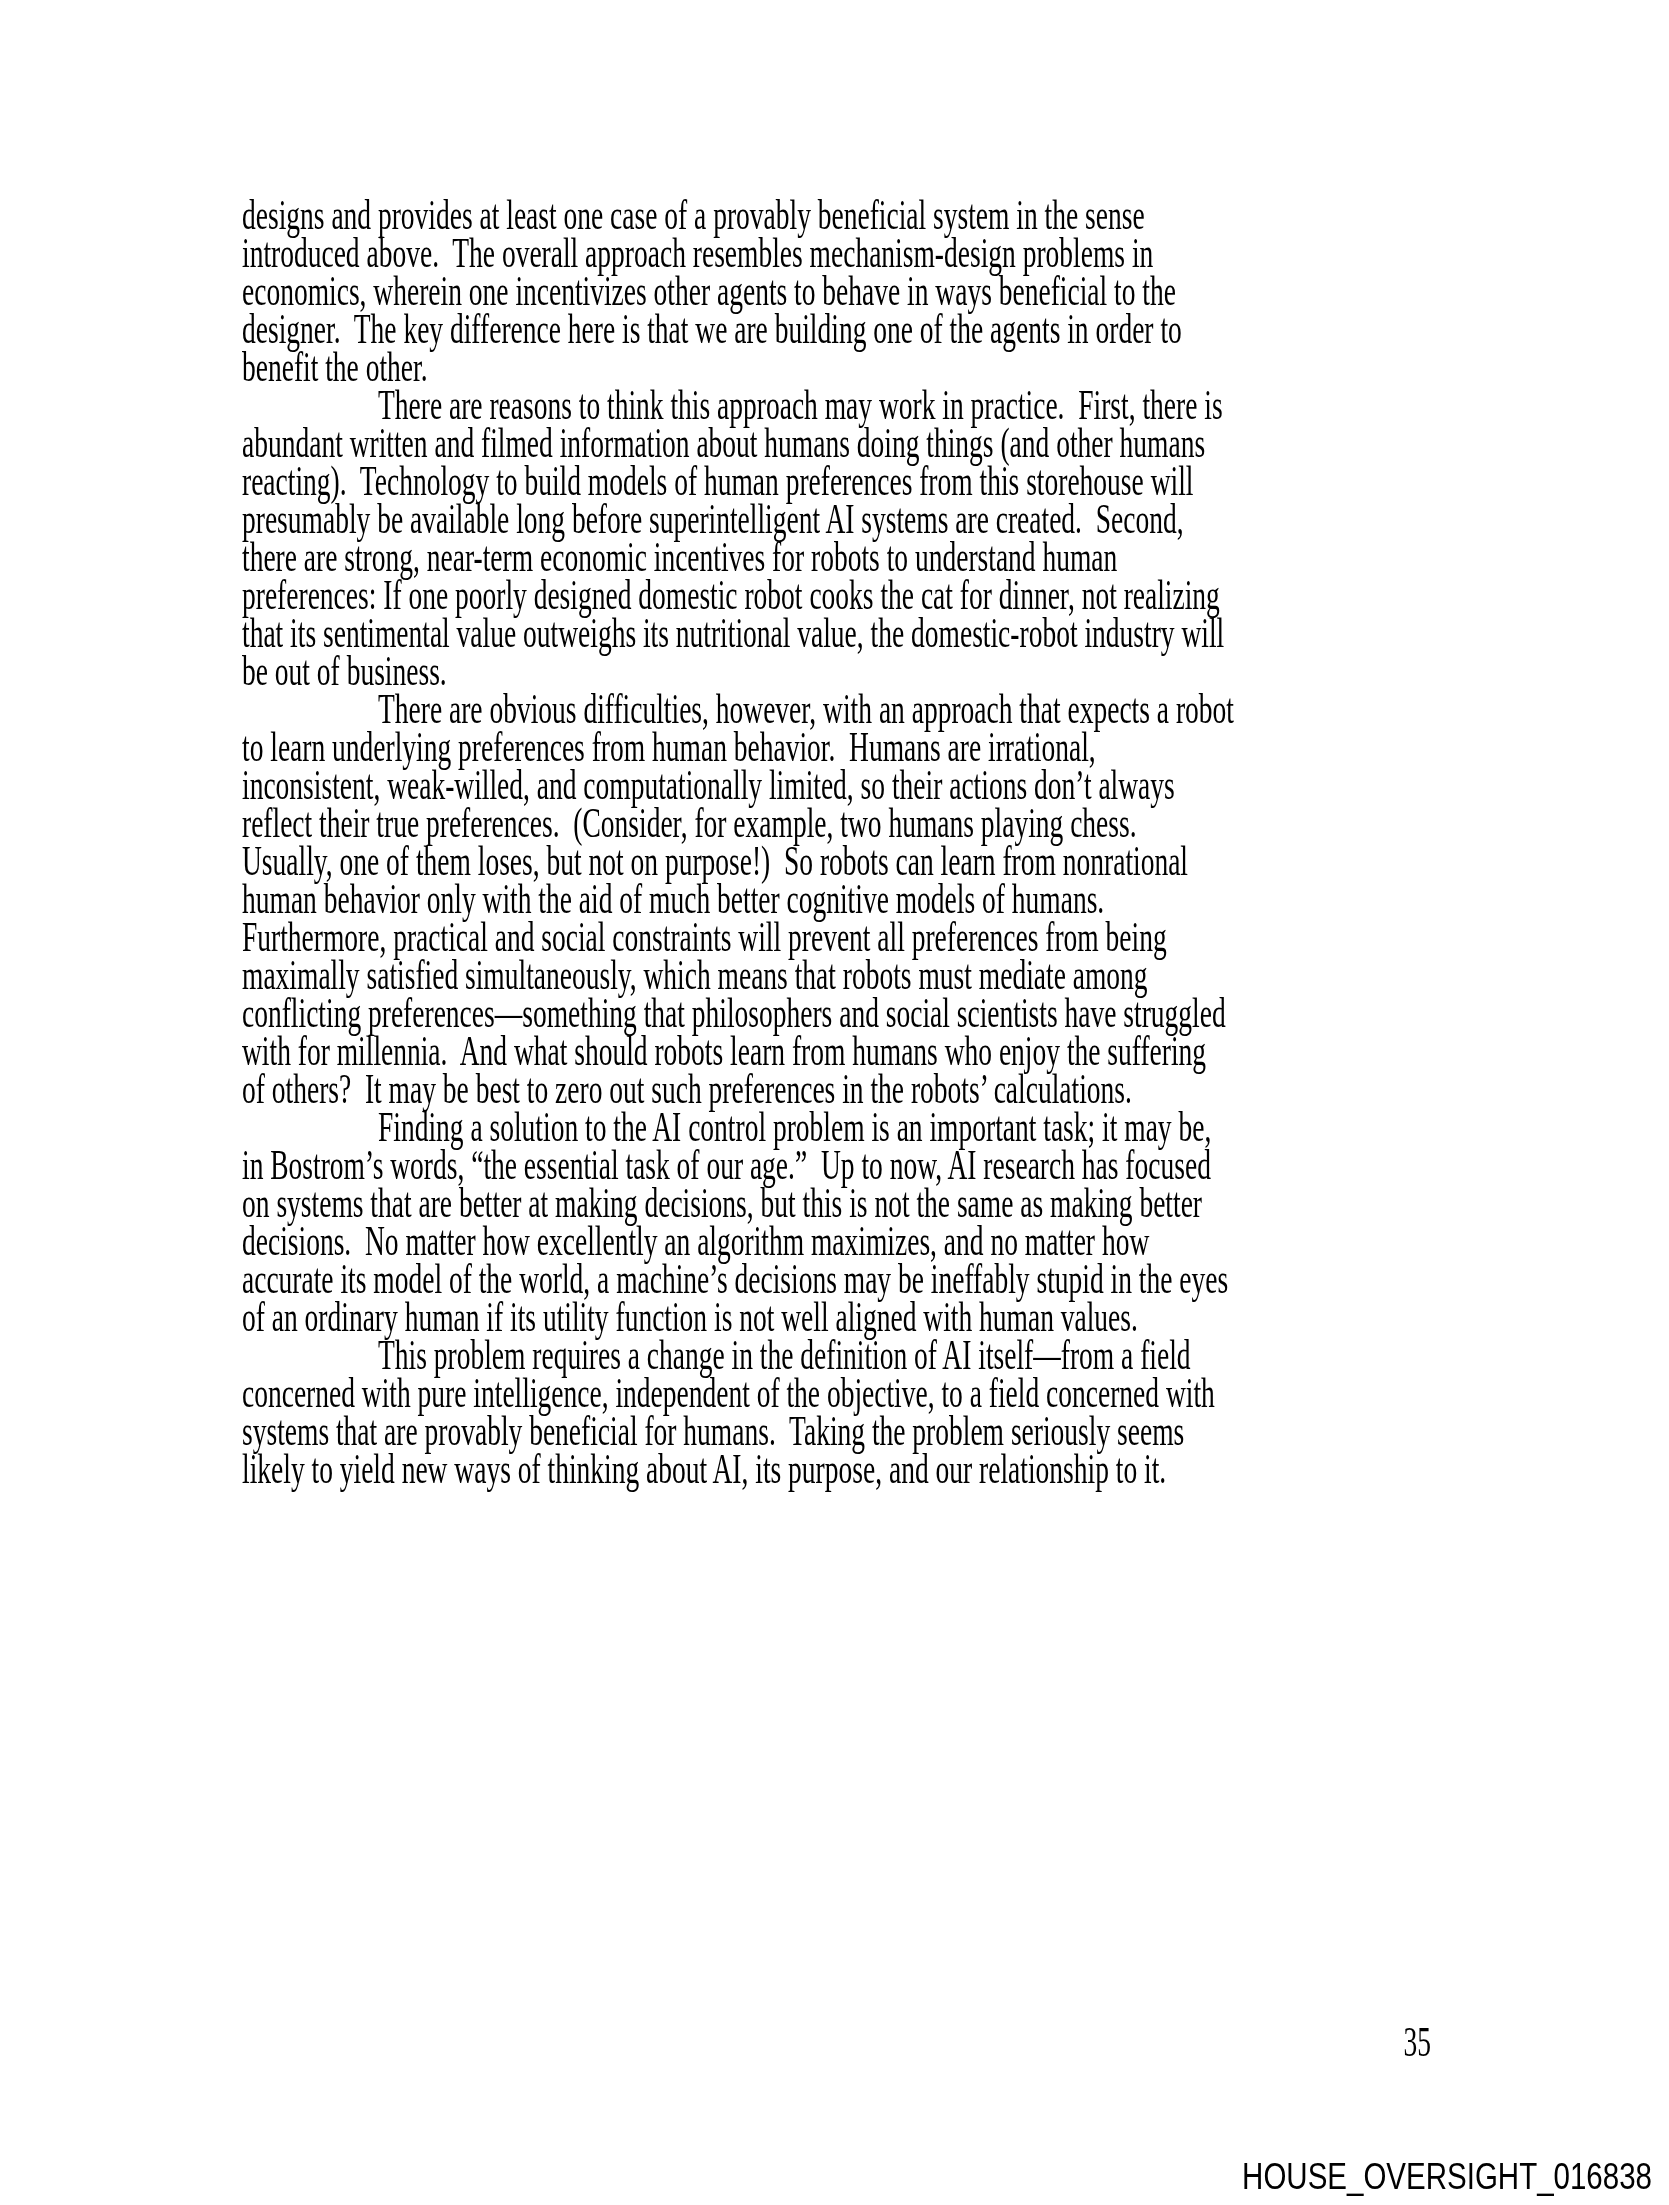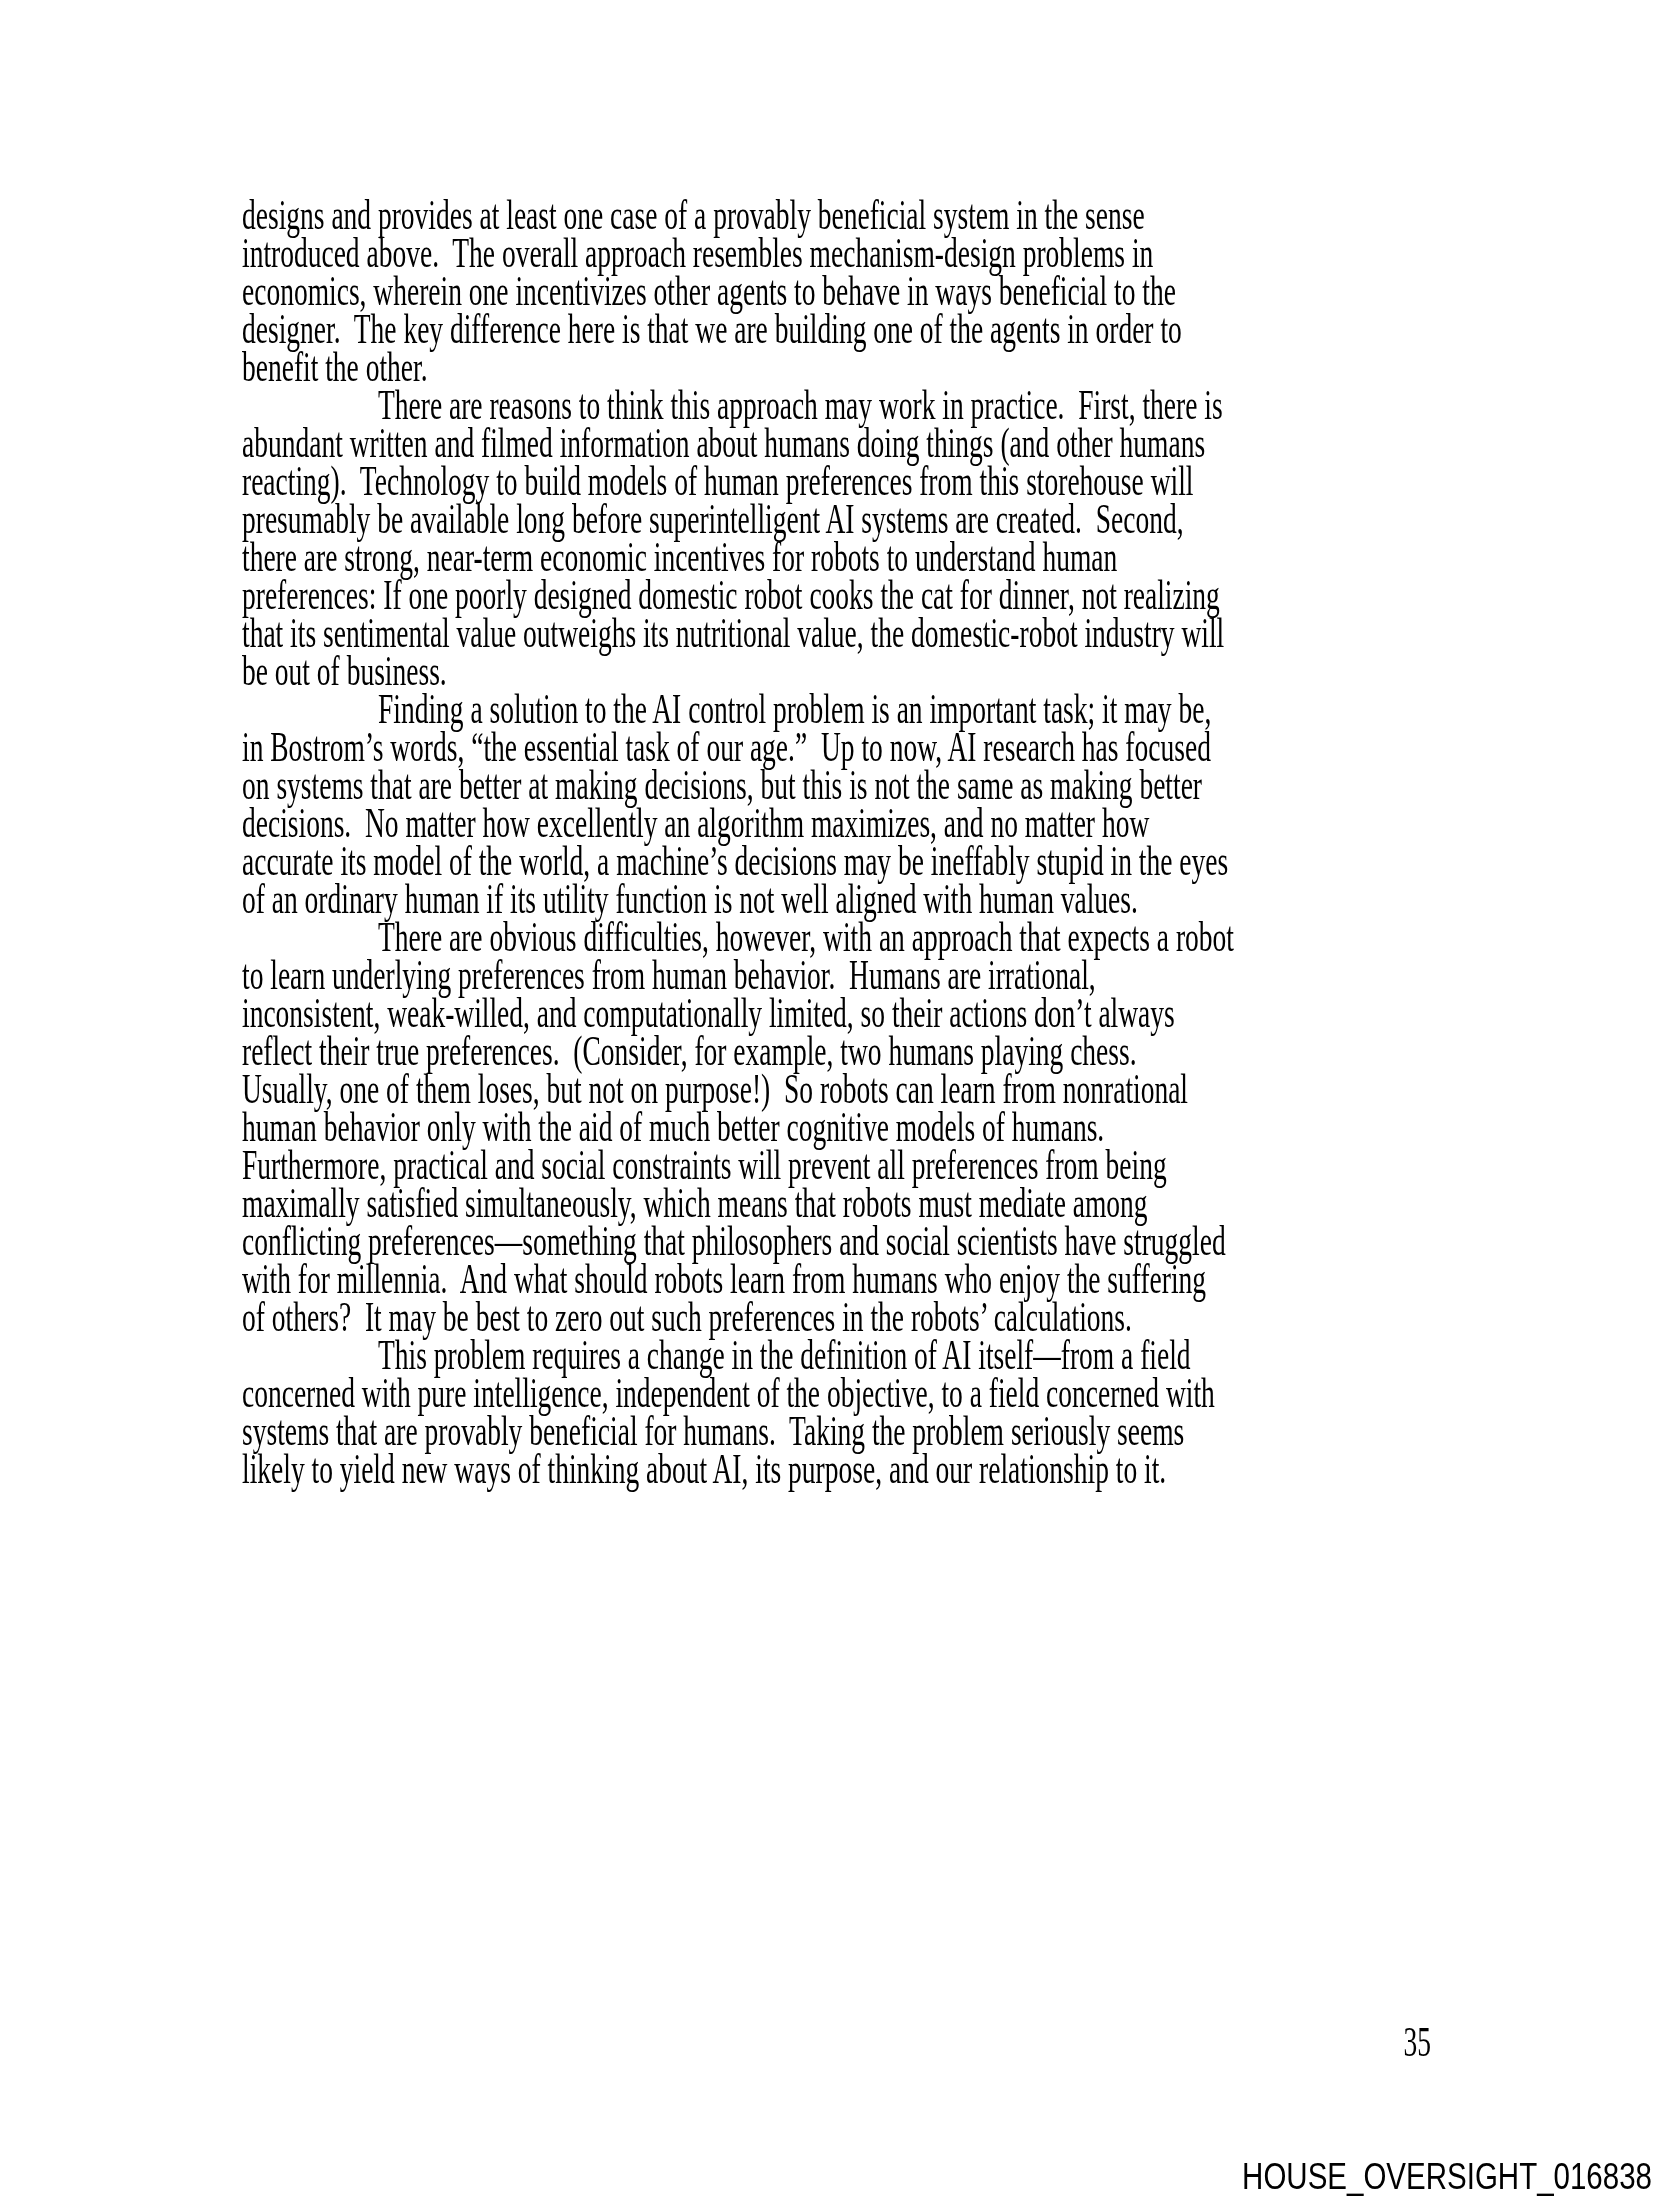--- a/index.html
+++ b/index.html
@@ -75,39 +75,39 @@
         <div class="line">There are reasons to think this approach may work in practice.  First, there is</div>
         <div class="line">abundant written and filmed information about humans doing things (and other humans</div>
         <div class="line">reacting).  Technology to build models of human preferences from this storehouse will</div>
         <div class="line">presumably be available long before superintelligent AI systems are created.  Second,</div>
         <div class="line">there are strong, near-term economic incentives for robots to understand human</div>
         <div class="line">preferences: If one poorly designed domestic robot cooks the cat for dinner, not realizing</div>
         <div class="line">that its sentimental value outweighs its nutritional value, the domestic-robot industry will</div>
         <div class="line">be out of business.</div>
       </div>
     <div class="para indent">
-        <div class="line">Finding a solution to the AI control problem is an important task; it may be,</div>
-        <div class="line">in Bostrom’s words, “the essential task of our age.”  Up to now, AI research has focused</div>
-        <div class="line">on systems that are better at making decisions, but this is not the same as making better</div>
-        <div class="line">decisions.  No matter how excellently an algorithm maximizes, and no matter how</div>
-        <div class="line">accurate its model of the world, a machine’s decisions may be ineffably stupid in the eyes</div>
-        <div class="line">of an ordinary human if its utility function is not well aligned with human values.</div>
-      </div>
-    <div class="para indent">
         <div class="line">There are obvious difficulties, however, with an approach that expects a robot</div>
         <div class="line">to learn underlying preferences from human behavior.  Humans are irrational,</div>
         <div class="line">inconsistent, weak-willed, and computationally limited, so their actions don’t always</div>
         <div class="line">reflect their true preferences.  (Consider, for example, two humans playing chess.</div>
         <div class="line">Usually, one of them loses, but not on purpose!)  So robots can learn from nonrational</div>
         <div class="line">human behavior only with the aid of much better cognitive models of humans.</div>
         <div class="line">Furthermore, practical and social constraints will prevent all preferences from being</div>
         <div class="line">maximally satisfied simultaneously, which means that robots must mediate among</div>
         <div class="line">conflicting preferences—something that philosophers and social scientists have struggled</div>
         <div class="line">with for millennia.  And what should robots learn from humans who enjoy the suffering</div>
         <div class="line">of others?  It may be best to zero out such preferences in the robots’ calculations.</div>
+      </div>
+    <div class="para indent">
+        <div class="line">Finding a solution to the AI control problem is an important task; it may be,</div>
+        <div class="line">in Bostrom’s words, “the essential task of our age.”  Up to now, AI research has focused</div>
+        <div class="line">on systems that are better at making decisions, but this is not the same as making better</div>
+        <div class="line">decisions.  No matter how excellently an algorithm maximizes, and no matter how</div>
+        <div class="line">accurate its model of the world, a machine’s decisions may be ineffably stupid in the eyes</div>
+        <div class="line">of an ordinary human if its utility function is not well aligned with human values.</div>
       </div>
     <div class="para indent">
         <div class="line">This problem requires a change in the definition of AI itself—from a field</div>
         <div class="line">concerned with pure intelligence, independent of the objective, to a field concerned with</div>
         <div class="line">systems that are provably beneficial for humans.  Taking the problem seriously seems</div>
         <div class="line">likely to yield new ways of thinking about AI, its purpose, and our relationship to it.</div>
       </div>
   </div>
   <div class="page-number">35</div>
   <div class="bates-stamp">HOUSE_OVERSIGHT_016838</div>

